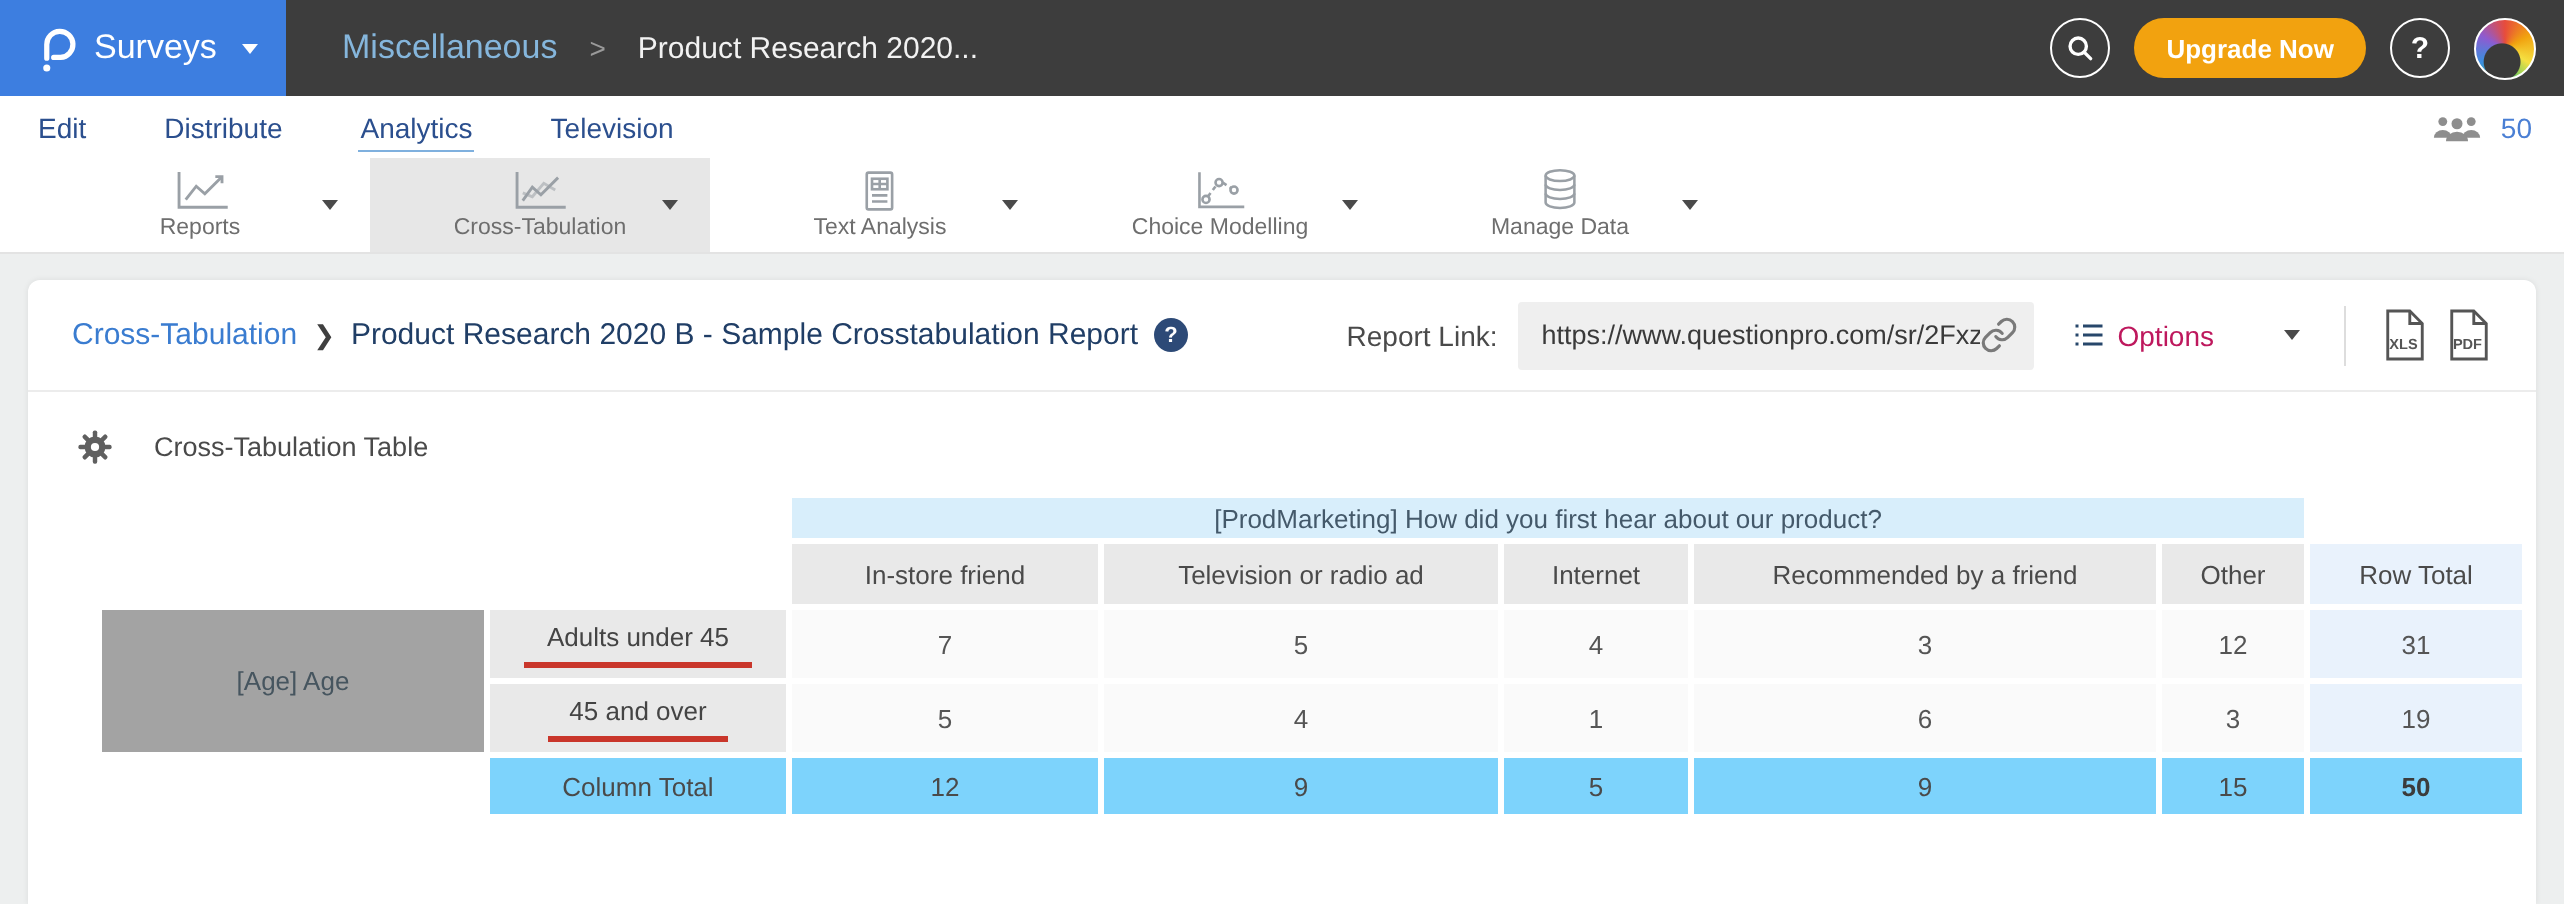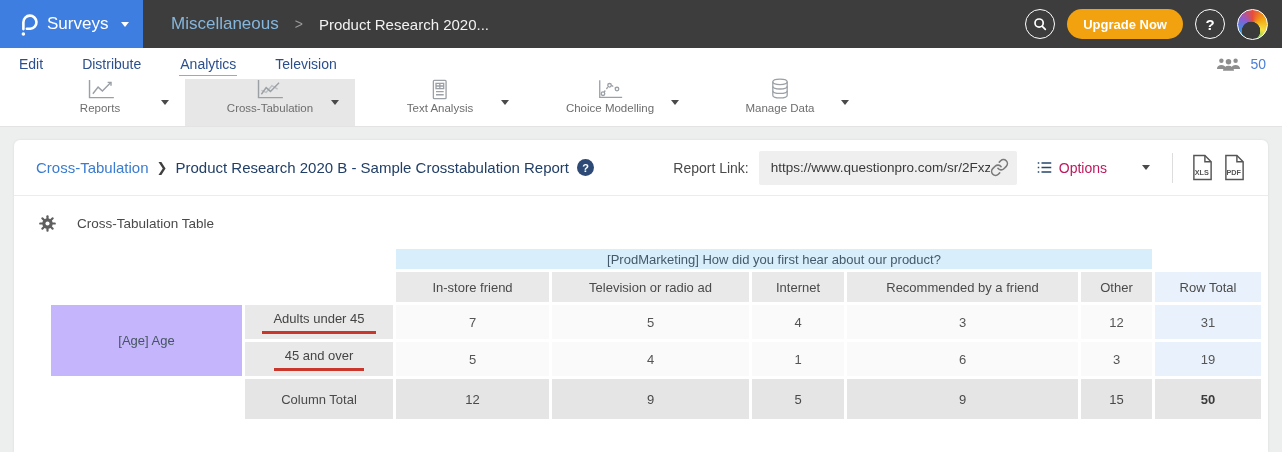--- a/index.html
+++ b/index.html
@@ -31,21 +31,21 @@
 
   
   .nav { height:31px; background:#fff; display:flex; align-items:center; padding:0 16px 0 18px; }
   .nav-item { color:#2b4f8e; font-size:14px; margin-right:37px; padding:4px 1px 3px; cursor:pointer; }
   .nav-item.active { border-bottom:1.5px solid #7fb0de; }
   .nav-right { margin-left:auto; display:flex; align-items:center; gap:9px; }
   .resp-count { color:#4a7fd4; font-size:14px; }
 
   
   .toolbar { height:48px; background:#fff; border-bottom:1px solid #e3e3e3; display:flex; padding-left:15px; }
-  .tab { width:170px; height:47px; position:relative; display:flex; align-items:flex-start;
+  .tab { width:170px; height:47px; position:relative; display:flex; align-items:center;
     justify-content:center; cursor:pointer; }
   .tab.active { background:#e7e7e7; }
   .tab-inner { display:flex; flex-direction:column; align-items:center; gap:2px; }
   .ticon { color:#9aa0a6; height:21px; display:flex; align-items:flex-end; }
   .tlabel { color:#6e6e6e; font-size:11.5px; }
   .tab-caret { position:absolute; right:16px; top:21px; color:#4a4a4a; }
 
   
   .card { margin:13px 14px 0; background:#fff; border-radius:6px 6px 0 0;
     box-shadow:0 0 3px rgba(0,0,0,.08); height:312px; }
@@ -76,26 +76,26 @@
   .gear { color:#5f5f5f; display:flex; }
   .section-title { color:#4a4a4a; font-size:13.5px; }
 
   
   .crosstab { border-collapse:separate; border-spacing:3px; margin:13px 0 0 34px;
     font-size:13px; color:#555; table-layout:fixed; }
   .crosstab td { text-align:center; vertical-align:middle; padding:2px 4px; }
   .qheader { background:#d8eefb; color:#44596a; height:20px; }
   .colhead { background:#e9e9e9; color:#4a4a4a; height:30px; }
   .rt-head { background:#e9f2fc; color:#4a4a4a; }
-  .rowvar { background:#c4b5fd; color:#46555f; }
+  .rowvar { background:#a3a3a3; color:#46555f; }
   .rowlabel { background:#e9e9e9; color:#444; height:34px; }
   .redline { display:inline-block; padding:1px 11px 5px; border-bottom:3px solid #c9362b; }
   .val { background:#fafafa; height:34px; }
   .tot { background:#e9f2fc; }
-  .tot-label { background:#e5e5e5; color:#4a4a4a; height:40px; }
+  .tot-label { background:#7dd3fc; color:#4a4a4a; height:28px; }
   .grand { font-weight:bold; color:#3c3c3c; }
   .blank { background:transparent; }
 </style>
 </head>
 <body>
 
 <div class="topbar">
   <div class="brand">
     <span style="display:flex;">
       <svg width="20" height="25" viewBox="0 0 26 30" fill="none">

